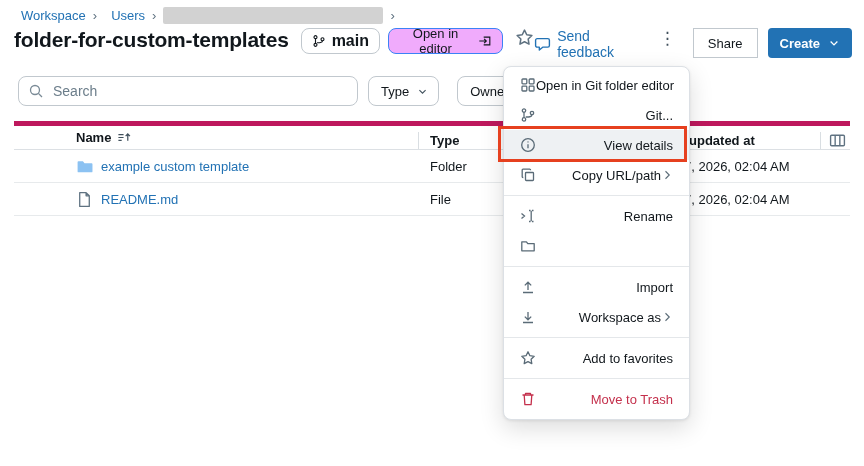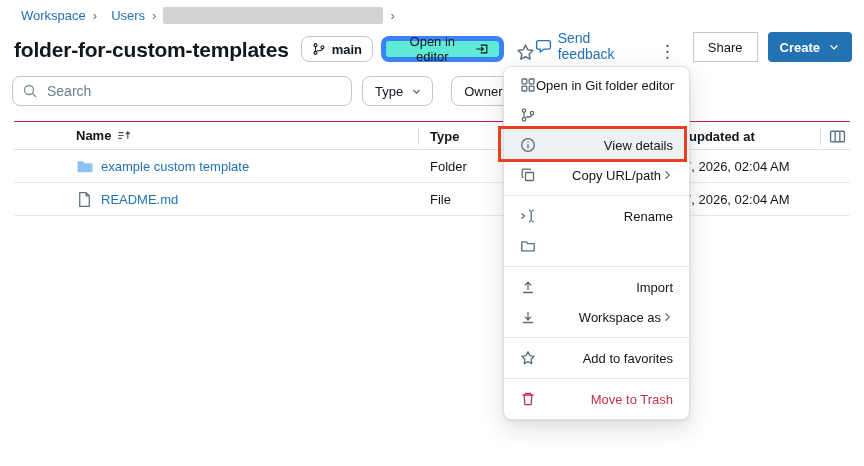--- a/index.html
+++ b/index.html
@@ -7,42 +7,42 @@
   body { font-family:"Liberation Sans","DejaVu Sans",sans-serif; color:#11171C; }
   .page { position:relative; width:864px; height:466px; background:#fff; }
 
   
   .breadcrumb { position:absolute; top:6px; left:14px; height:18px; display:flex; align-items:center; gap:7px; font-size:13px; }
   .breadcrumb a { color:#2272B4; text-decoration:none; cursor:pointer;margin-left:7px; }
   .bc-sep { color:#5F7281; font-size:13px; }
   .redacted { width:220px; height:17px; background:#D2D2D2; border-radius:2px; display:inline-block; }
 
   
-  .title-row { position:absolute; top:28px; left:14px; right:12px; height:34px; display:flex; align-items:flex-end; }
+  .title-row { position:absolute; top:28px; left:14px; right:12px; height:34px; display:flex; align-items:flex-start; }
   .page-title { font-size:21px; font-weight:700; letter-spacing:-0.2px; white-space:nowrap; }
-  .badge { display:flex; align-items:center; gap:6px; height:26px; padding:0 10px; border:1px solid #C1C8CE; border-radius:8px; margin-left:12px; font-size:13px; font-weight:700; background:#fff; cursor:pointer; }
-  .btn-light { display:flex; align-items:center; gap:6px; height:26px; padding:0 10px; border:5px solid #3b82f6; border-radius:8px; margin-left:8px; font-size:13px; background:#5eead4; cursor:pointer; color:#11171C; }
+  .badge { display:flex; align-items:center; gap:6px; height:26px; padding:0 10px; border:1px solid #C1C8CE; border-radius:8px; margin-left:12px; font-size:16px; font-weight:700; background:#fff; cursor:pointer; }
+  .btn-light { display:flex; align-items:center; gap:6px; height:26px; padding:0 10px; border:1px solid #3b82f6; border-radius:8px; margin-left:8px; font-size:13px; background:#f0abfc; cursor:pointer; color:#11171C; }
   .star-btn { margin-left:12px; display:flex; align-items:center; cursor:pointer; color:#5F7281; }
   .feedback { margin-left:auto; display:flex; align-items:center; gap:6px; color:#2272B4; font-size:14px; cursor:pointer; }
   .kebab { margin-left:18px; font-size:17px; color:#40505C; cursor:pointer; width:14px; text-align:center; user-select:none; }
   .btn-share { margin-left:20px; height:30px; padding:0 14px; border:1px solid #C1C8CE; border-radius:0; background:#fff; font-size:13px; color:#11171C; cursor:pointer; }
   .btn-create { margin-left:10px; height:30px; padding:0 12px; border:none; border-radius:4px; background:#2272B4; color:#fff; font-size:13px; font-weight:600; display:flex; align-items:center; gap:8px; cursor:pointer; }
 
   
-  .filter-row { position:absolute; top:76px; left:12px; display:flex; align-items:center; }
+  .filter-row { position:absolute; top:76px; left:18px; display:flex; align-items:center; }
   .search-wrap { position:relative; width:340px; }
   .search-wrap svg { position:absolute; left:10px; top:7px; color:#7A8A96; }
   .search-input { width:340px; height:30px; border:1px solid #C1C8CE; border-radius:8px; padding:0 10px 0 34px; font-size:14px; color:#11171C; font-family:inherit; outline:none; }
   .search-input::placeholder { color:#6B7D8A; }
   .dropdown { height:30px; border:1px solid #C1C8CE; border-radius:8px; background:#fff; display:flex; align-items:center; gap:8px; padding:0 10px 0 12px; font-size:13px; margin-left:10px; cursor:pointer; color:#11171C; }
   .dd-owner { width:76px; margin-left:18px; }
 
   
   .table { position:absolute; top:121px; left:14px; width:836px; }
-  .thead { position:relative; height:29px; border-top:1px solid #be185d; border-bottom:1px solid #DCE0E4; display:flex; align-items:center; padding-left:62px; font-size:13px; font-weight:700; }
+  .thead { position:relative; height:29px; border-top:5px solid #be185d; border-bottom:1px solid #DCE0E4; display:flex; align-items:center; padding-left:62px; font-size:13px; font-weight:700; }
   .thead .sort-icon { margin-left:6px; color:#40505C; display:flex; }
   .col-sep { position:absolute; top:6px; width:1px; height:17px; background:#D9DEE2; }
   .sep-1 { left:404px; } .sep-2 { left:806px; }
   .th-type { position:absolute; left:416px; top:0; height:29px; display:flex; align-items:center; }
   .th-updated { position:absolute; left:675px; top:0; height:29px; display:flex; align-items:center; }
   .th-cols-icon { position:absolute; right:4px; top:6px; color:#5F7281; cursor:pointer; display:flex; }
   .trow { position:relative; height:33px; border-bottom:1px solid #E7EAEC; display:flex; align-items:center; padding-left:62px; font-size:13px; }
   .trow .row-icon { display:flex; margin-right:8px; }
   .trow a { color:#2272B4; text-decoration:none; cursor:pointer; }
   .td-type { position:absolute; left:416px; } 
@@ -206,20 +206,21 @@
 
     <div class="mitem">
       <span class="micon">
         <svg width="16" height="16" viewBox="0 0 16 16" fill="none" stroke="currentColor" stroke-width="1.3">
             <circle cx="4" cy="3.6" r="1.7"></circle>
             <circle cx="4" cy="12.4" r="1.7"></circle>
             <circle cx="12" cy="6" r="1.7"></circle>
             <path d="M4 5.3v5.4M12 7.7c0 2.6-4.5 2.3-6.3 2.3"></path>
           </svg>
       </span>
+      <span class="mlabel">Git...</span>
     </div>
 
     <div class="mitem highlighted">
       <span class="micon">
         <svg width="16" height="16" viewBox="0 0 16 16" fill="none" stroke="currentColor" stroke-width="1.3">
             <circle cx="8" cy="8" r="6.3"></circle>
             <path d="M8 7.2v4"></path>
             <circle cx="8" cy="4.9" r="0.7" fill="currentColor" stroke="none"></circle>
           </svg>
       </span>

